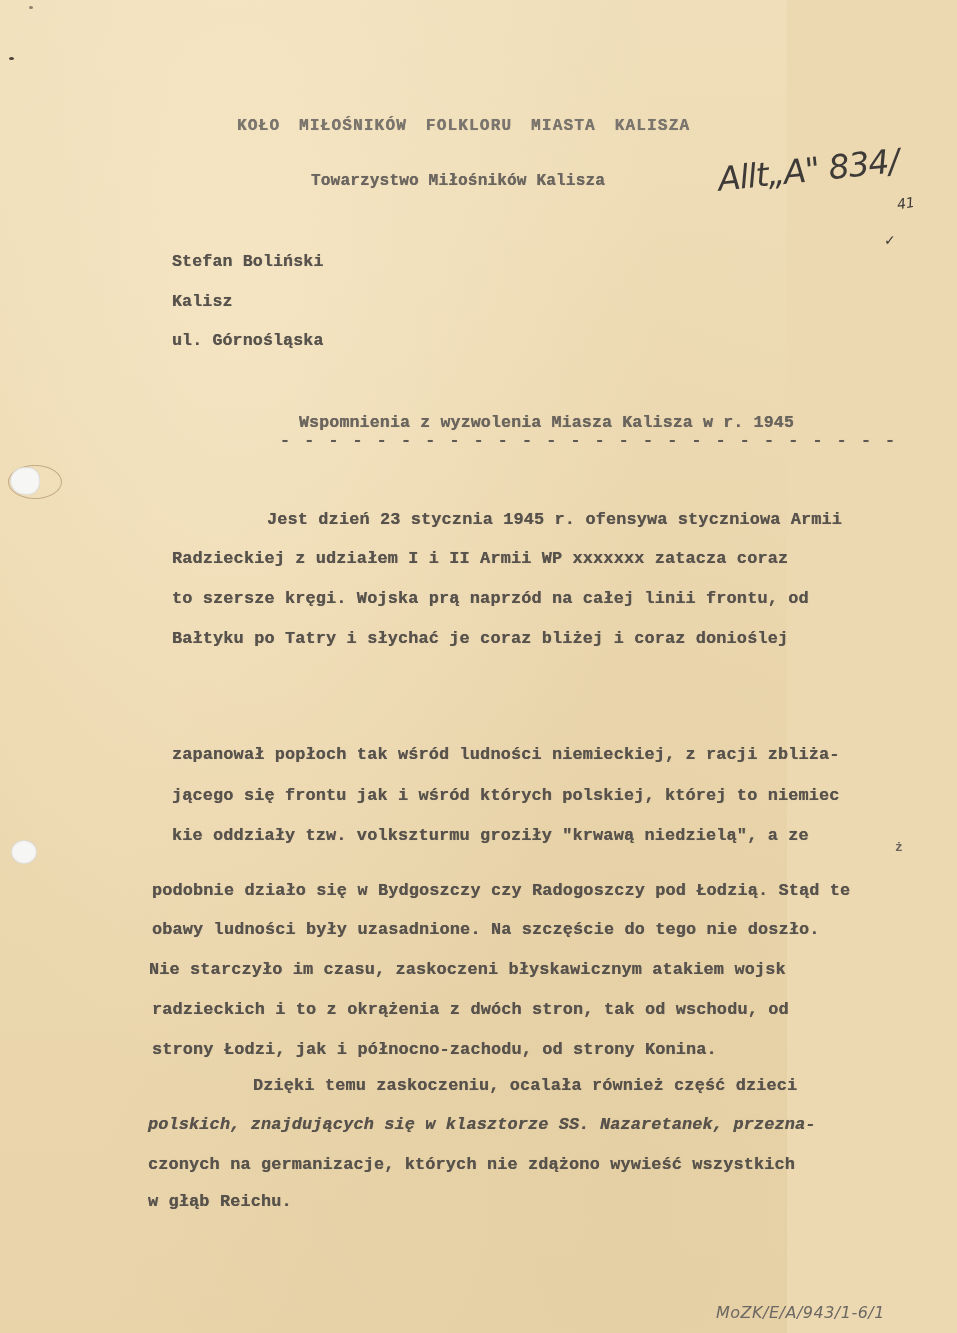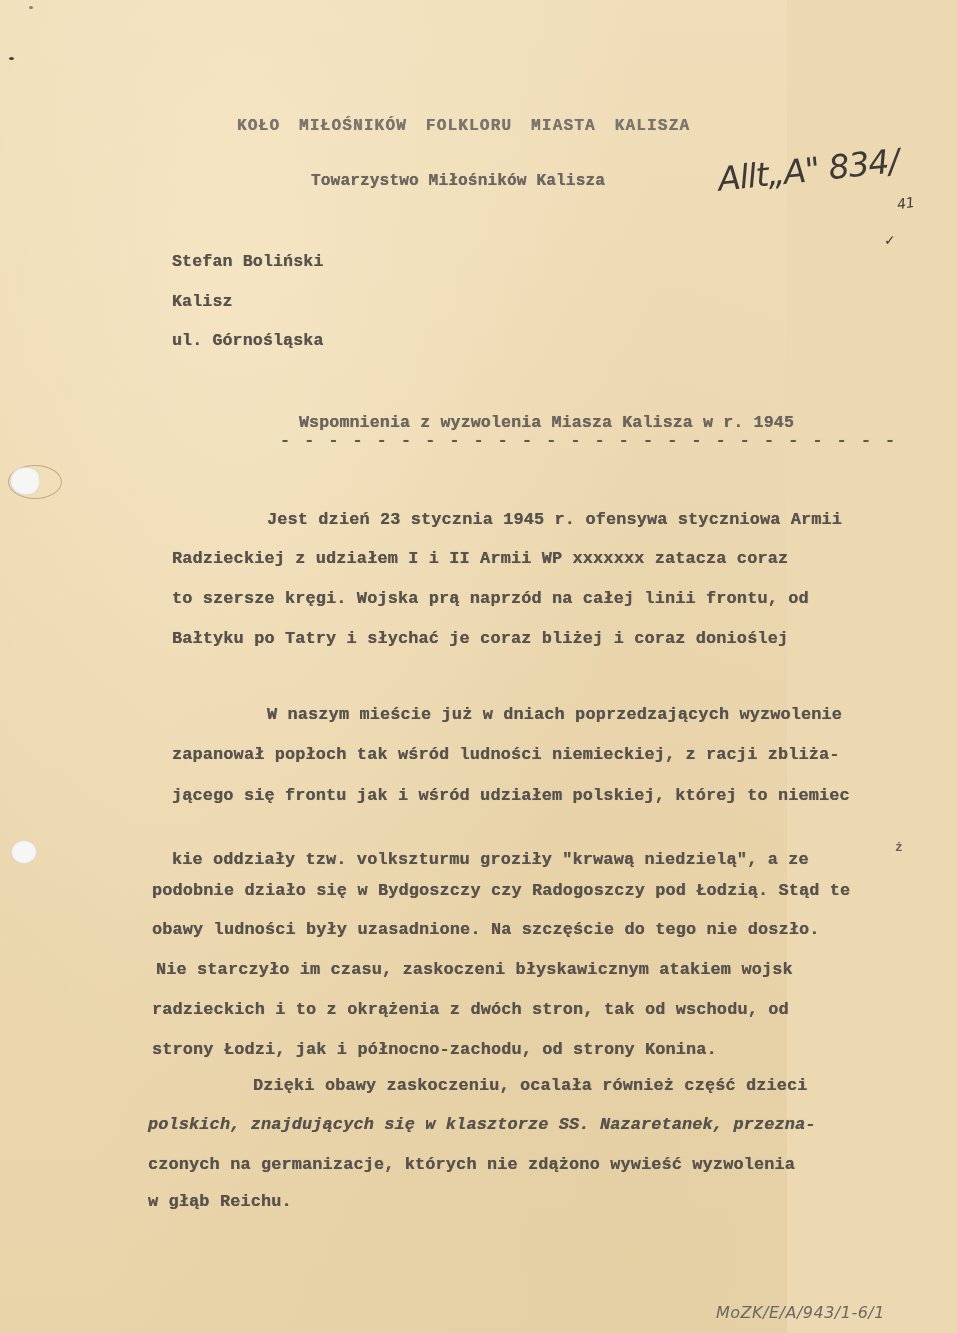--- a/index.html
+++ b/index.html
@@ -97,31 +97,30 @@
   <div class="typed addr addr3">ul. Górnośląska</div>
 
   <div class="typed title">Wspomnienia z wyzwolenia Miasza Kalisza w r. 1945</div>
   <div class="typed dashes">- - - - - - - - - - - - - - - - - - - - - - - - - -</div>
 
   <div class="typed body-line" style="left:267px;top:510px;">Jest dzień 23 stycznia 1945 r. ofensywa styczniowa Armii</div>
   <div class="typed body-line" style="left:172px;top:549px;">Radzieckiej z udziałem I i II Armii WP xxxxxxx zatacza coraz</div>
   <div class="typed body-line" style="left:172px;top:589px;">to szersze kręgi. Wojska prą naprzód na całej linii frontu, od</div>
   <div class="typed body-line" style="left:172px;top:629px;">Bałtyku po Tatry i słychać je coraz bliżej i coraz donioślej</div>
 
-  <div class="typed body-line" style="left:267px;top:705px;">W naszym mieście już w dniach poprzedzających wyzwolenie</div>
   <div class="typed body-line" style="left:172px;top:745px;">zapanował popłoch tak wśród ludności niemieckiej, z racji zbliża-</div>
-  <div class="typed body-line" style="left:172px;top:786px;">jącego się frontu jak i wśród udziałem polskiej, której to niemiec</div>
-  <div class="typed body-line" style="left:172px;top:826px;margin-top:24px;">kie oddziały tzw. volkszturmu groziły "krwawą niedzielą", a ze</div>
+  <div class="typed body-line" style="left:172px;top:786px;">jącego się frontu jak i wśród których polskiej, której to niemiec</div>
+  <div class="typed body-line" style="left:172px;top:826px;">kie oddziały tzw. volkszturmu groziły "krwawą niedzielą", a ze</div>
   <div class="hand-small">ż</div>
 
   <div class="typed body-line" style="left:152px;top:881px;">podobnie działo się w Bydgoszczy czy Radogoszczy pod Łodzią. Stąd te</div>
   <div class="typed body-line" style="left:152px;top:920px;">obawy ludności były uzasadnione. Na szczęście do tego nie doszło.</div>
-  <div class="typed body-line" style="left:156px;top:960px;">Nie starczyło im czasu, zaskoczeni błyskawicznym atakiem wojsk</div>
+  <div class="typed body-line" style="left:149px;top:960px;">Nie starczyło im czasu, zaskoczeni błyskawicznym atakiem wojsk</div>
   <div class="typed body-line" style="left:152px;top:1040px;">strony Łodzi, jak i północno-zachodu, od strony Konina.</div>
   <div class="typed body-line" style="left:152px;top:1000px;">radzieckich i to z okrążenia z dwóch stron, tak od wschodu, od</div>
 
-  <div class="typed body-line" style="left:253px;top:1076px;">Dzięki obawy zaskoczeniu, ocalała również część dzieci</div>
+  <div class="typed body-line" style="left:253px;top:1076px;">Dzięki temu zaskoczeniu, ocalała również część dzieci</div>
   <div class="typed body-line" style="left:148px;top:1115px;font-style:italic;">polskich, znajdujących się w klasztorze SS. Nazaretanek, przezna-</div>
-  <div class="typed body-line" style="left:148px;top:1155px;">czonych na germanizacje, których nie zdążono wywieść wyzwolenia</div>
+  <div class="typed body-line" style="left:148px;top:1155px;">czonych na germanizacje, których nie zdążono wywieść wszystkich</div>
   <div class="typed body-line" style="left:148px;top:1192px;">w głąb Reichu.</div>
 
   <div class="hand hand-sig">MoZK/E/A/943/1-6/1</div>
 </div>
 
 </body></html>

